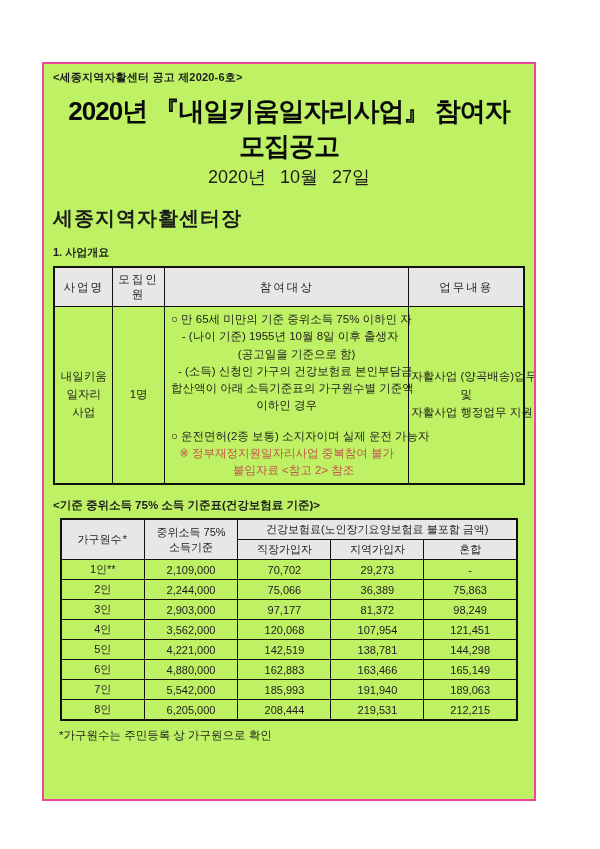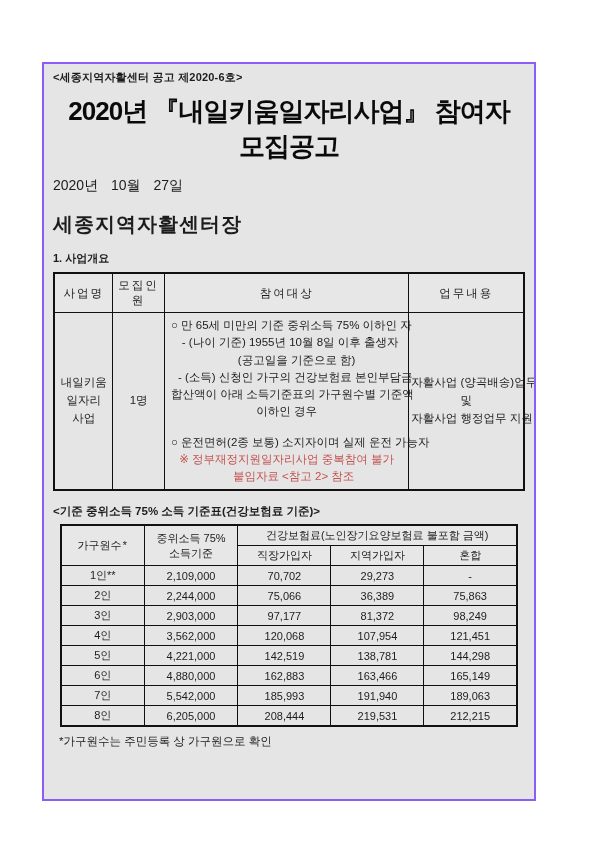--- a/index.html
+++ b/index.html
@@ -11,41 +11,41 @@
   .canvas {
     position: relative;
     width: 600px; height: 849px;
     background: #ffffff;
     overflow: hidden;
   }
   .frame {
     position: absolute;
     left: 42px; top: 62px;
     width: 494px; height: 739px;
-    border: 2px solid #8b5cf6;
+    border: 2px solid #ec4899;
     box-sizing: border-box;
     padding: 6px 9px 0 9px;
     overflow: hidden;
-    background: #e5e5e5;
+    background: #bef264;
   }
   .doc-no { font-size: 11px; font-weight: 700; letter-spacing: 0.2px; }
   .title {
     margin: 9px 0 0 0;
     font-size: 26px; font-weight: 700;
     text-align: center; letter-spacing: -1px;
     color: #0a0a0a;
   }
   .intro {
     margin: 12px 0 0 0;
     font-size: 12.5px; line-height: 1.5;
     text-align: justify; text-indent: 10px;
   }
   .date-line {
-    margin-top: 13px;
-    text-align: left; font-size: 14px;
+    margin-top: 1px;
+    text-align: center; font-size: 18px;
     word-spacing: 9px;
   }
   .signer {
     margin-top: 16px;
     text-align: left;
     font-size: 20px; font-weight: 700; letter-spacing: 1px;
   }
   .sec-heading { margin-top: 13px; font-size: 11px; font-weight: 700; }
 
   table { border-collapse: collapse; table-layout: fixed; }
@@ -90,21 +90,21 @@
     background: #e7e7e7;
     border: 1px solid #111;
     font-weight: 400;
     padding: 2px 2px;
   }
   .t2 td {
     border: 1px solid #111;
     padding: 2px 2px;
   }
   .t2 .col-hh { width: 17%; font-family: Liberation Mono, monospace; }
-  .t2 .col-inc { width: 19.5%; border-radius: 9px; }
+  .t2 .col-inc { width: 19.5%; }
   .t2 .col-a { width: 21.5%; }
   .t2 .col-b { width: 20.5%; }
   .t2 .col-c { width: 21.5%; }
 
   .fn { font-size: 11.5px; padding-left: 6px; margin-top: 3px; }
   .fn-first { margin-top: 7px; }
 </style>
 </head>
 <body>
 

